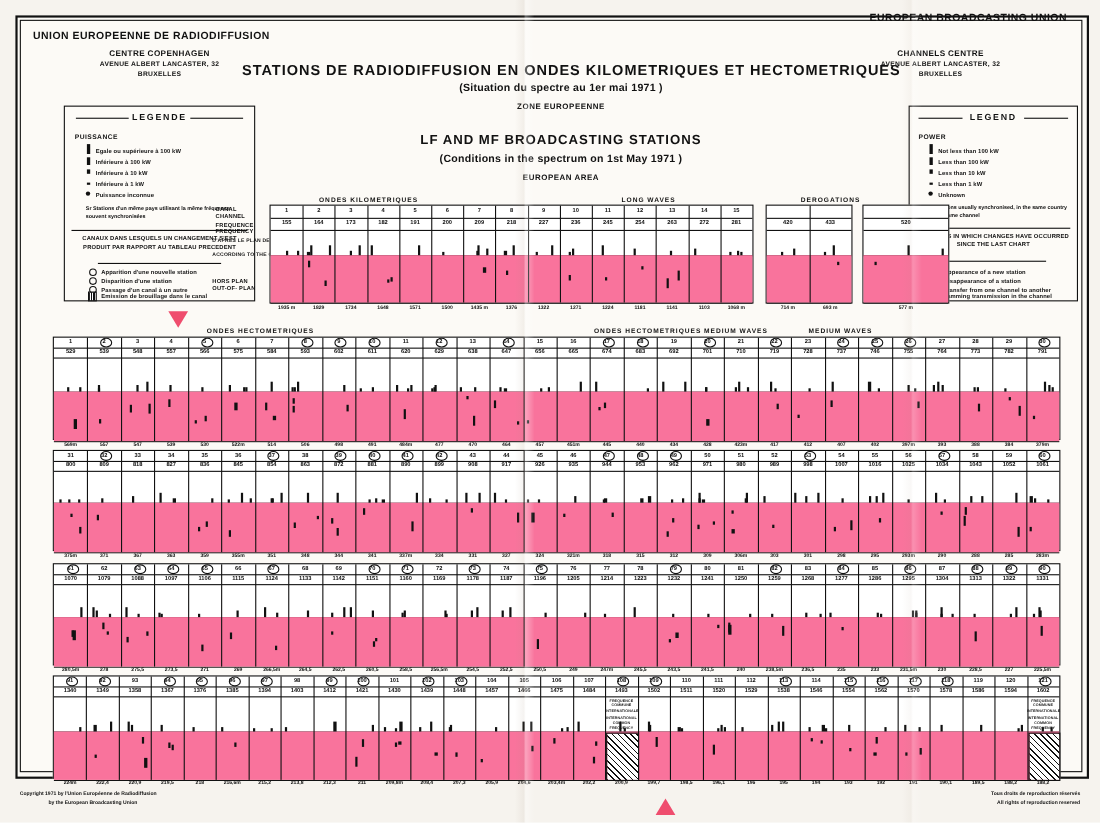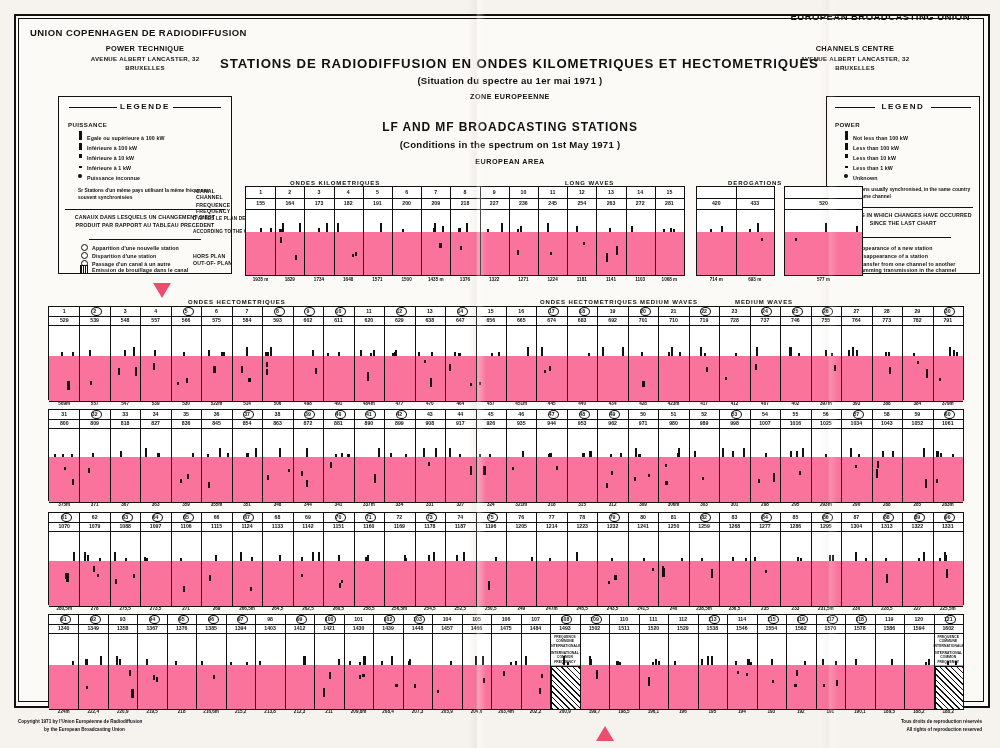--- a/index.html
+++ b/index.html
@@ -89,22 +89,22 @@
 <body>
 
 <div id="sheet">
 
   <div class="fold" style="left:468px"></div>
   <div class="fold" style="left:820px;opacity:.6"></div>
 
   <div id="frame"></div>
   <div id="frame2"></div>
 
-  <div class="t hdr-org" style="left:30px;top:28px">UNION COPENHAGEN DE RADIODIFFUSION</div>
-  <div class="t hdr-sub ctr" style="left:30px;top:45px;width:230px">POWER TECHNIQUE</div>
+  <div class="t hdr-org" style="left:30px;top:28px">UNION EUROPEENNE DE RADIODIFFUSION</div>
+  <div class="t hdr-sub ctr" style="left:30px;top:45px;width:230px">CENTRE COPENHAGEN</div>
   <div class="t hdr-sub2 ctr" style="left:30px;top:56px;width:230px">AVENUE  ALBERT LANCASTER, 32</div>
   <div class="t hdr-sub2 ctr" style="left:30px;top:65px;width:230px">BRUXELLES</div>
 
   <div class="t hdr-org" style="right:30px;top:12px">EUROPEAN BROADCASTING UNION</div>
   <div class="t hdr-sub ctr" style="right:30px;top:45px;width:230px">CHANNELS CENTRE</div>
   <div class="t hdr-sub2 ctr" style="right:30px;top:56px;width:230px">AVENUE  ALBERT LANCASTER, 32</div>
   <div class="t hdr-sub2 ctr" style="right:30px;top:65px;width:230px">BRUXELLES</div>
 
   <div class="t title1 ctr" style="left:220px;top:57px;width:580px">STATIONS DE RADIODIFFUSION EN ONDES KILOMETRIQUES ET HECTOMETRIQUES</div>
   <div class="t title2 ctr" style="left:220px;top:76px;width:580px">(Situation du spectre au 1er mai  1971 )</div>

